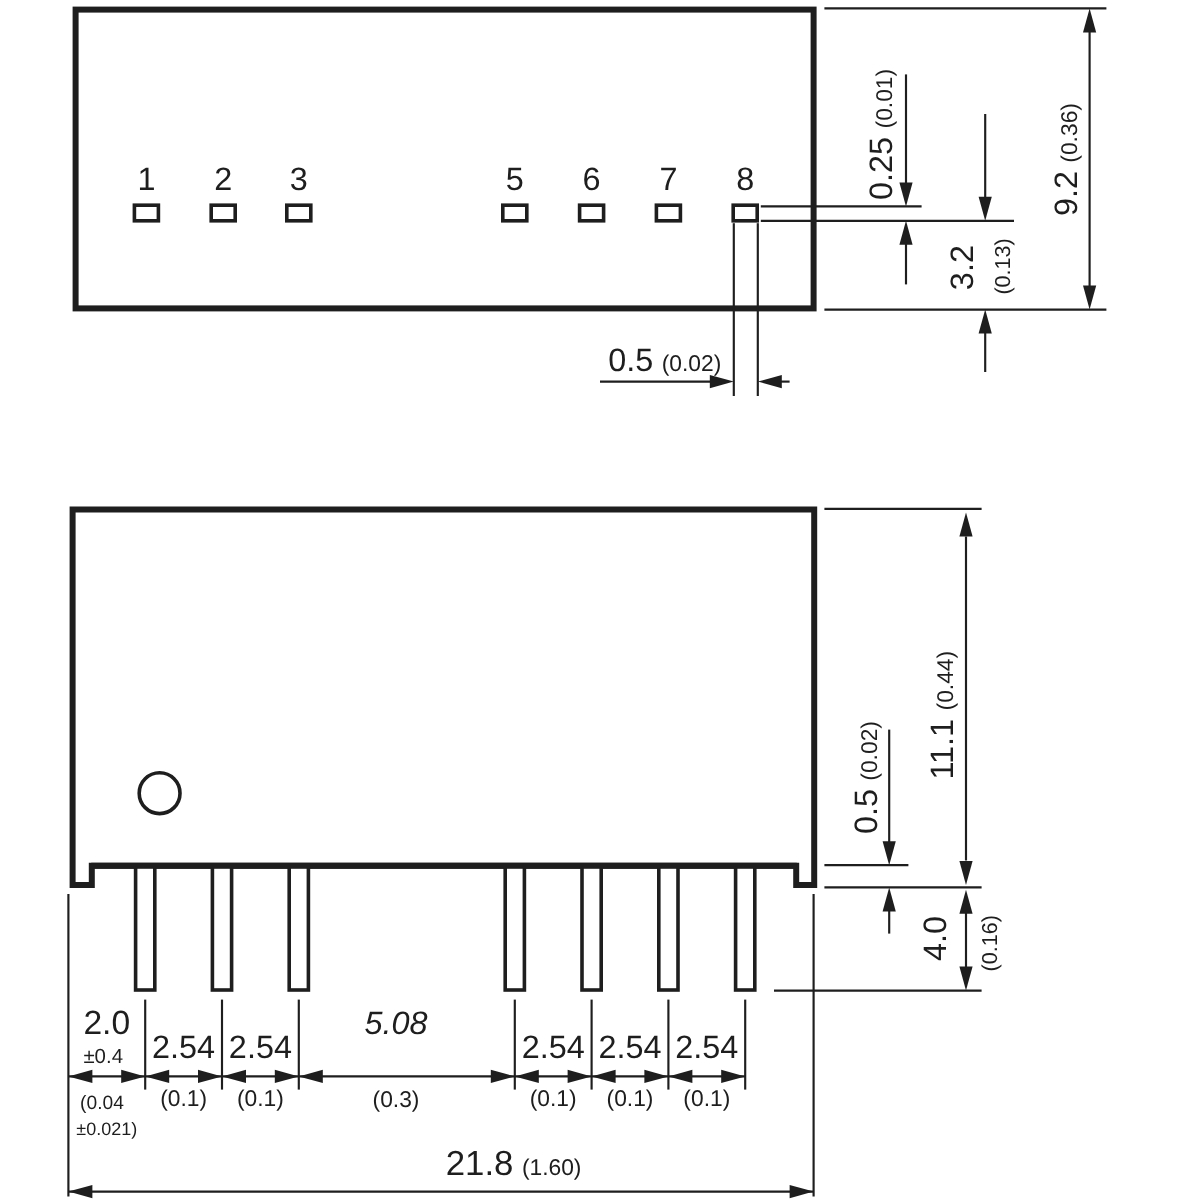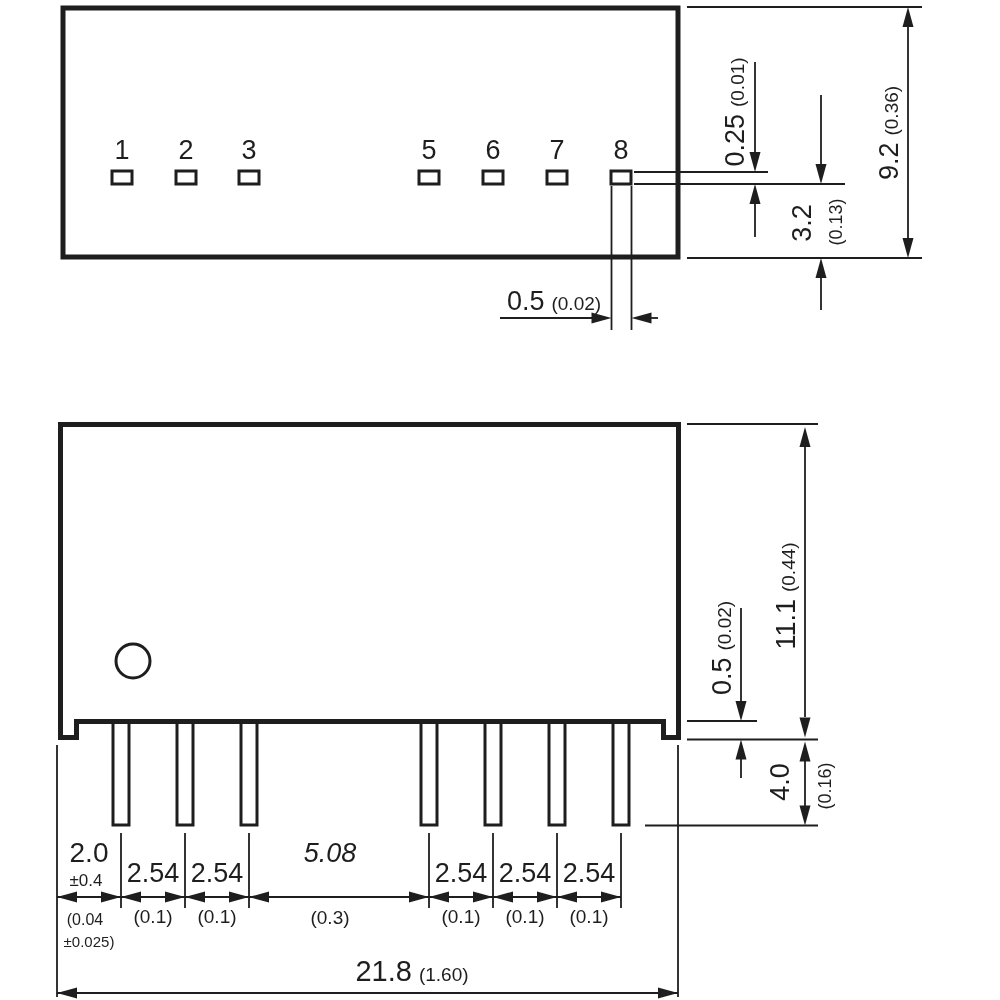--- a/index.html
+++ b/index.html
@@ -177,33 +177,33 @@
     <span class="big">0.5</span>
     <span class="small">(0.02)</span>
   </div>
 
   <div class="lbl rot big" style="left:780px; top:782px;">4.0</div>
   <div class="lbl rot sm18" style="left:825px; top:786px;">(0.16)</div>
 
   <div class="lbl mid24" style="left:89px;  top:853px;">2.0</div>
   <div class="lbl t17" style="left:86px;  top:880px;">±0.4</div>
   <div class="lbl t16" style="left:85px;  top:920px;">(0.04</div>
-  <div class="lbl t15" style="left:89px;  top:941px;">±0.025)</div>
+  <div class="lbl t15" style="left:89px;  top:941px;">±0.021)</div>
 
   <div class="lbl big" style="left:153px; top:873px;">2.54</div>
   <div class="lbl small" style="left:153px; top:916px;">(0.1)</div>
   <div class="lbl big" style="left:217px; top:873px;">2.54</div>
   <div class="lbl small" style="left:217px; top:916px;">(0.1)</div>
   <div class="lbl big" style="left:330px; top:853px;font-style:italic;">5.08</div>
   <div class="lbl small" style="left:330px; top:917px;">(0.3)</div>
   <div class="lbl big" style="left:461px; top:873px;">2.54</div>
   <div class="lbl small" style="left:461px; top:916px;">(0.1)</div>
   <div class="lbl big" style="left:525px; top:873px;">2.54</div>
   <div class="lbl small" style="left:525px; top:916px;">(0.1)</div>
   <div class="lbl big" style="left:589px; top:873px;">2.54</div>
   <div class="lbl small" style="left:589px; top:916px;">(0.1)</div>
 
-  <div class="lbl row" style="left:412px; top:971px;">
+  <div class="lbl row" style="left:428px; top:971px;">
     <span class="big29">21.8</span>
     <span class="small">(1.60)</span>
   </div>
 
 </div>
 
 </body></html>

